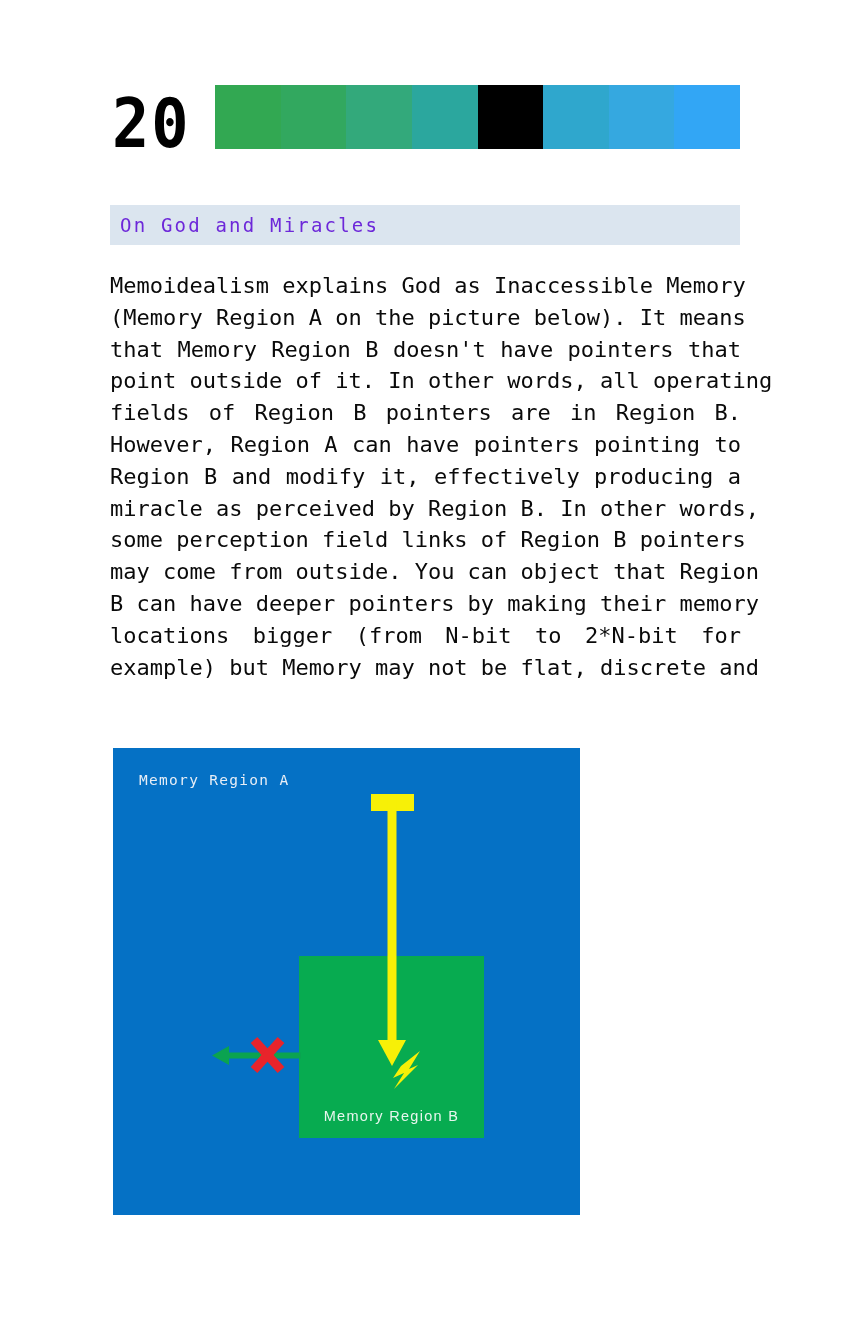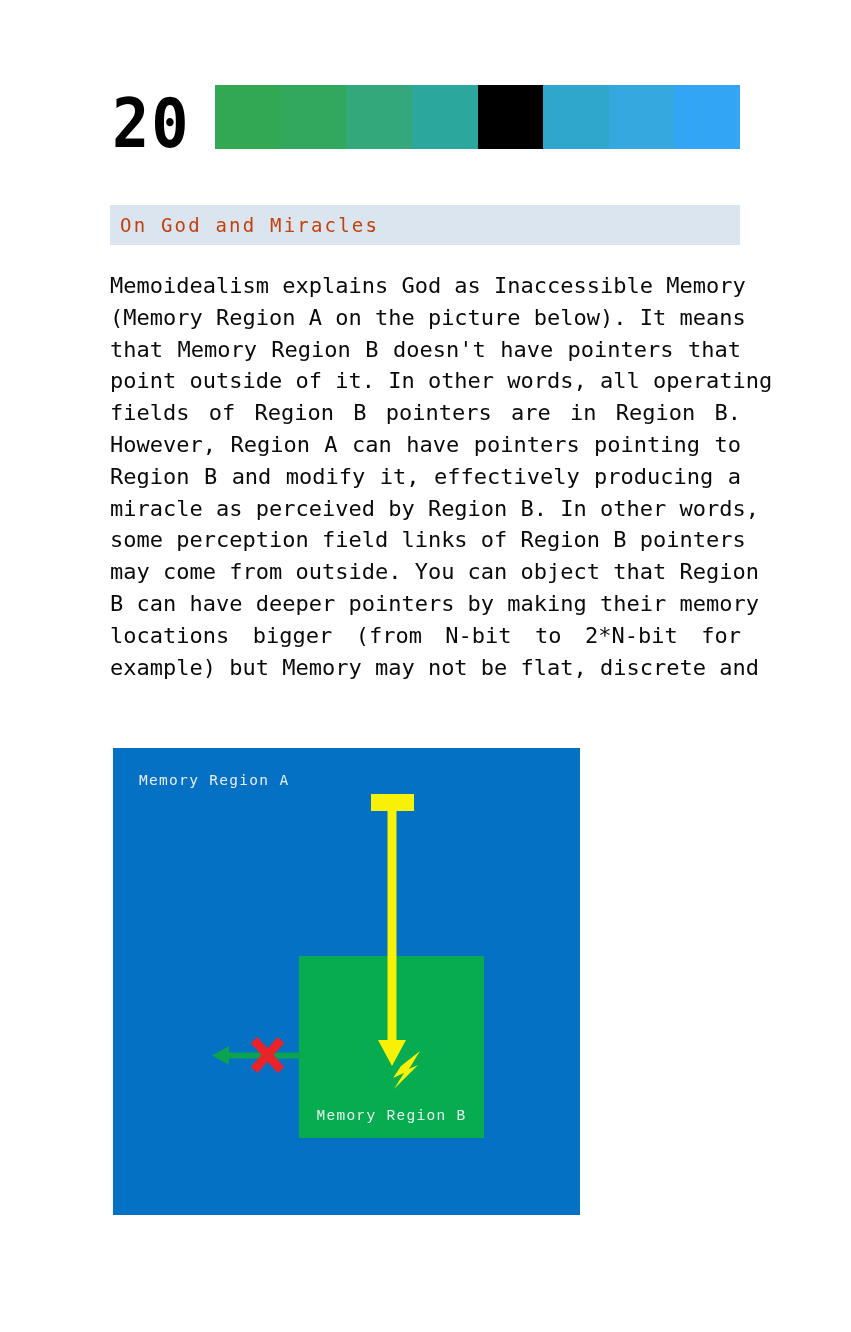--- a/index.html
+++ b/index.html
@@ -62,21 +62,21 @@
     background: #dbe5ef;
     display: flex;
     align-items: center;
     box-sizing: border-box;
     padding-left: 10px;
   }
   .section-title-text {
     font-family: "DejaVu Sans Mono", "Liberation Mono", monospace;
     font-size: 19px;
     letter-spacing: 2.2px;
-    color: #c2410c;
+    color: #6d28d9;
   }
 
   
   .body-text {
     position: absolute;
     left: 110px;
     top: 270px;
     width: 631px;
   }
   .body-line {
@@ -121,21 +121,21 @@
     width: 185px;
     height: 182px;
     background: #07ab50;
   }
   .region-b-label {
     position: absolute;
     left: 0;
     right: 0;
     bottom: 14px;
     text-align: center;
-    font-family: Liberation Mono, monospace;
+    font-family: Liberation Sans, sans-serif;
     font-size: 14.5px;
     letter-spacing: 1.3px;
     color: #e8f6ee;
     white-space: pre;
   }
   .svg-layer {
     position: absolute;
     left: 0;
     top: 0;
     width: 467px;

